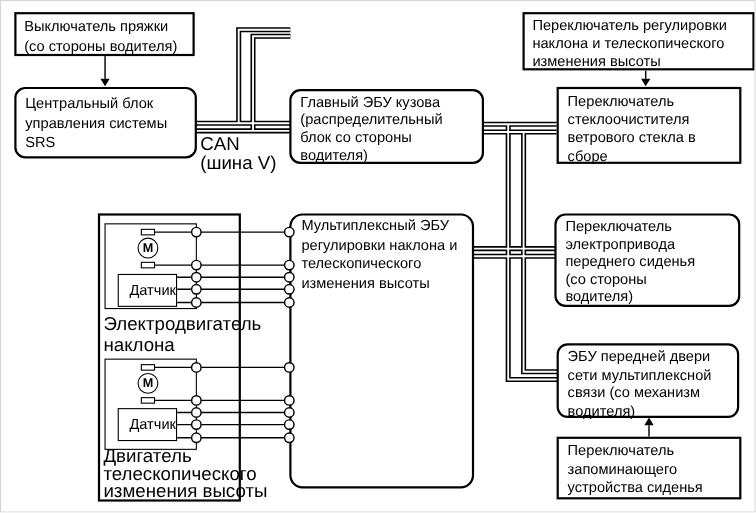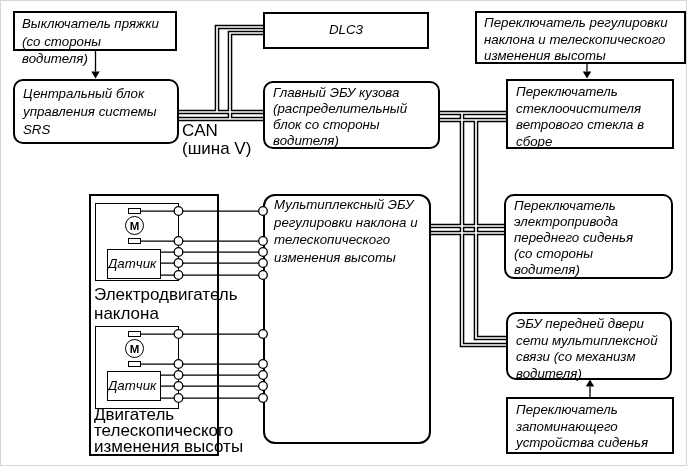--- a/index.html
+++ b/index.html
@@ -7,21 +7,21 @@
     position:relative;width:687px;height:466px;background:#ffffff;
     border:1px solid #d6d6d6;box-sizing:border-box;overflow:hidden;
     font-family:"Liberation Sans","DejaVu Sans",sans-serif;color:#000;
   }
   svg.layer{position:absolute;left:0;top:0;width:687px;height:466px;}
   #wire-layer{z-index:1;}
   #pin-layer{z-index:4;pointer-events:none;}
   .b{
     position:absolute;box-sizing:border-box;background:#ffffff;
     border:2px solid #000;font-size:13.3px;white-space:pre-line;
-    z-index:2;line-height:16.5px;padding:2px 7px;font-style:italic;
+    z-index:2;line-height:16.5px;padding:2px 7px;
   }
   .rounded{border-radius:10px;}
   .hollow{background:transparent;z-index:2;}
   .lbl{
     position:absolute;font-size:17px;white-space:pre-line;z-index:3;
     line-height:18px;background:transparent;
   }
   
   #box-buckle{left:12px;top:10px;width:164px;height:40px;line-height:17.5px;}
   #box-dlc3{left:262px;top:11px;width:166px;height:37px;display:flex;align-items:center;justify-content:center;padding:0;}
@@ -30,21 +30,21 @@
   #box-body-ecu{left:262px;top:80px;width:177px;height:68px;line-height:16px;padding:2px 8px;}
   #box-wiper{left:505px;top:78px;width:168px;height:70px;line-height:16.5px;padding:3px 8px;}
   #box-mux{left:262px;top:193px;width:168px;height:250px;border-radius:12px;display:flex;flex-direction:column;justify-content:flex-start;line-height:17.5px;padding:0 6px 0 9px;}
   #box-seat-sw{left:503px;top:193px;width:169px;height:85px;line-height:16px;padding:2px 8px;}
   #box-door-ecu{left:505px;top:311px;width:166px;height:68px;line-height:16.5px;padding:2px 8px;}
   #box-memory{left:505px;top:396px;width:168px;height:57px;line-height:16.5px;padding:3px 8px;}
   #box-steering{left:88px;top:193px;width:130px;height:262px;background:transparent;padding:0;}
   #box-motor1,#box-motor2{border-width:1.5px;background:transparent;padding:0;}
   #box-motor1{left:94px;top:202px;width:84px;height:78px;}
   #box-motor2{left:94px;top:325px;width:84px;height:83px;}
-  .sensor{border-width:1.5px;display:flex;align-items:center;justify-content:flex-start;padding:0;z-index:3;}
+  .sensor{border-width:1.5px;display:flex;align-items:center;justify-content:flex-end;padding:0;z-index:3;}
   #box-sensor1{left:106px;top:248px;width:54px;height:30px;}
   #box-sensor2{left:106px;top:370px;width:54px;height:30px;}
   
   .mcircle{
     position:absolute;width:19px;height:19px;border:1.6px solid #000;border-radius:50%;
     background:#fff;z-index:3;display:flex;align-items:center;justify-content:center;
     font-size:11.5px;font-weight:bold;box-sizing:border-box;
   }
   .mbrush{position:absolute;width:13px;height:6px;border:1.5px solid #000;background:#fff;z-index:3;box-sizing:border-box;}
   #motor1-circle{left:124px;top:215px;}
@@ -127,21 +127,20 @@
       <polygon class="arrowhead" points="581.8,70.5 590.2,70.5 586,77.5"></polygon>
     </g>
     <g>
       <line class="arrowline" x1="589" y1="396" x2="589" y2="385.5"></line>
       <polygon class="arrowhead" points="584.8,385.5 593.2,385.5 589,378.5"></polygon>
     </g>
   </svg>
 
   <div class="b" id="box-buckle"><span>Выключатель пряжки
 (со стороны водителя)</span></div>
-  <div class="b" id="box-dlc3"><span>DLC3</span></div>
   <div class="b" id="box-tilt-sw"><span>Переключатель регулировки
 наклона и телескопического
 изменения высоты</span></div>
   <div class="b rounded" id="box-srs"><span>Центральный блок
 управления системы
 SRS</span></div>
   <div class="b rounded" id="box-body-ecu"><span>Главный ЭБУ кузова
 (распределительный
 блок со стороны
 водителя)</span></div>

